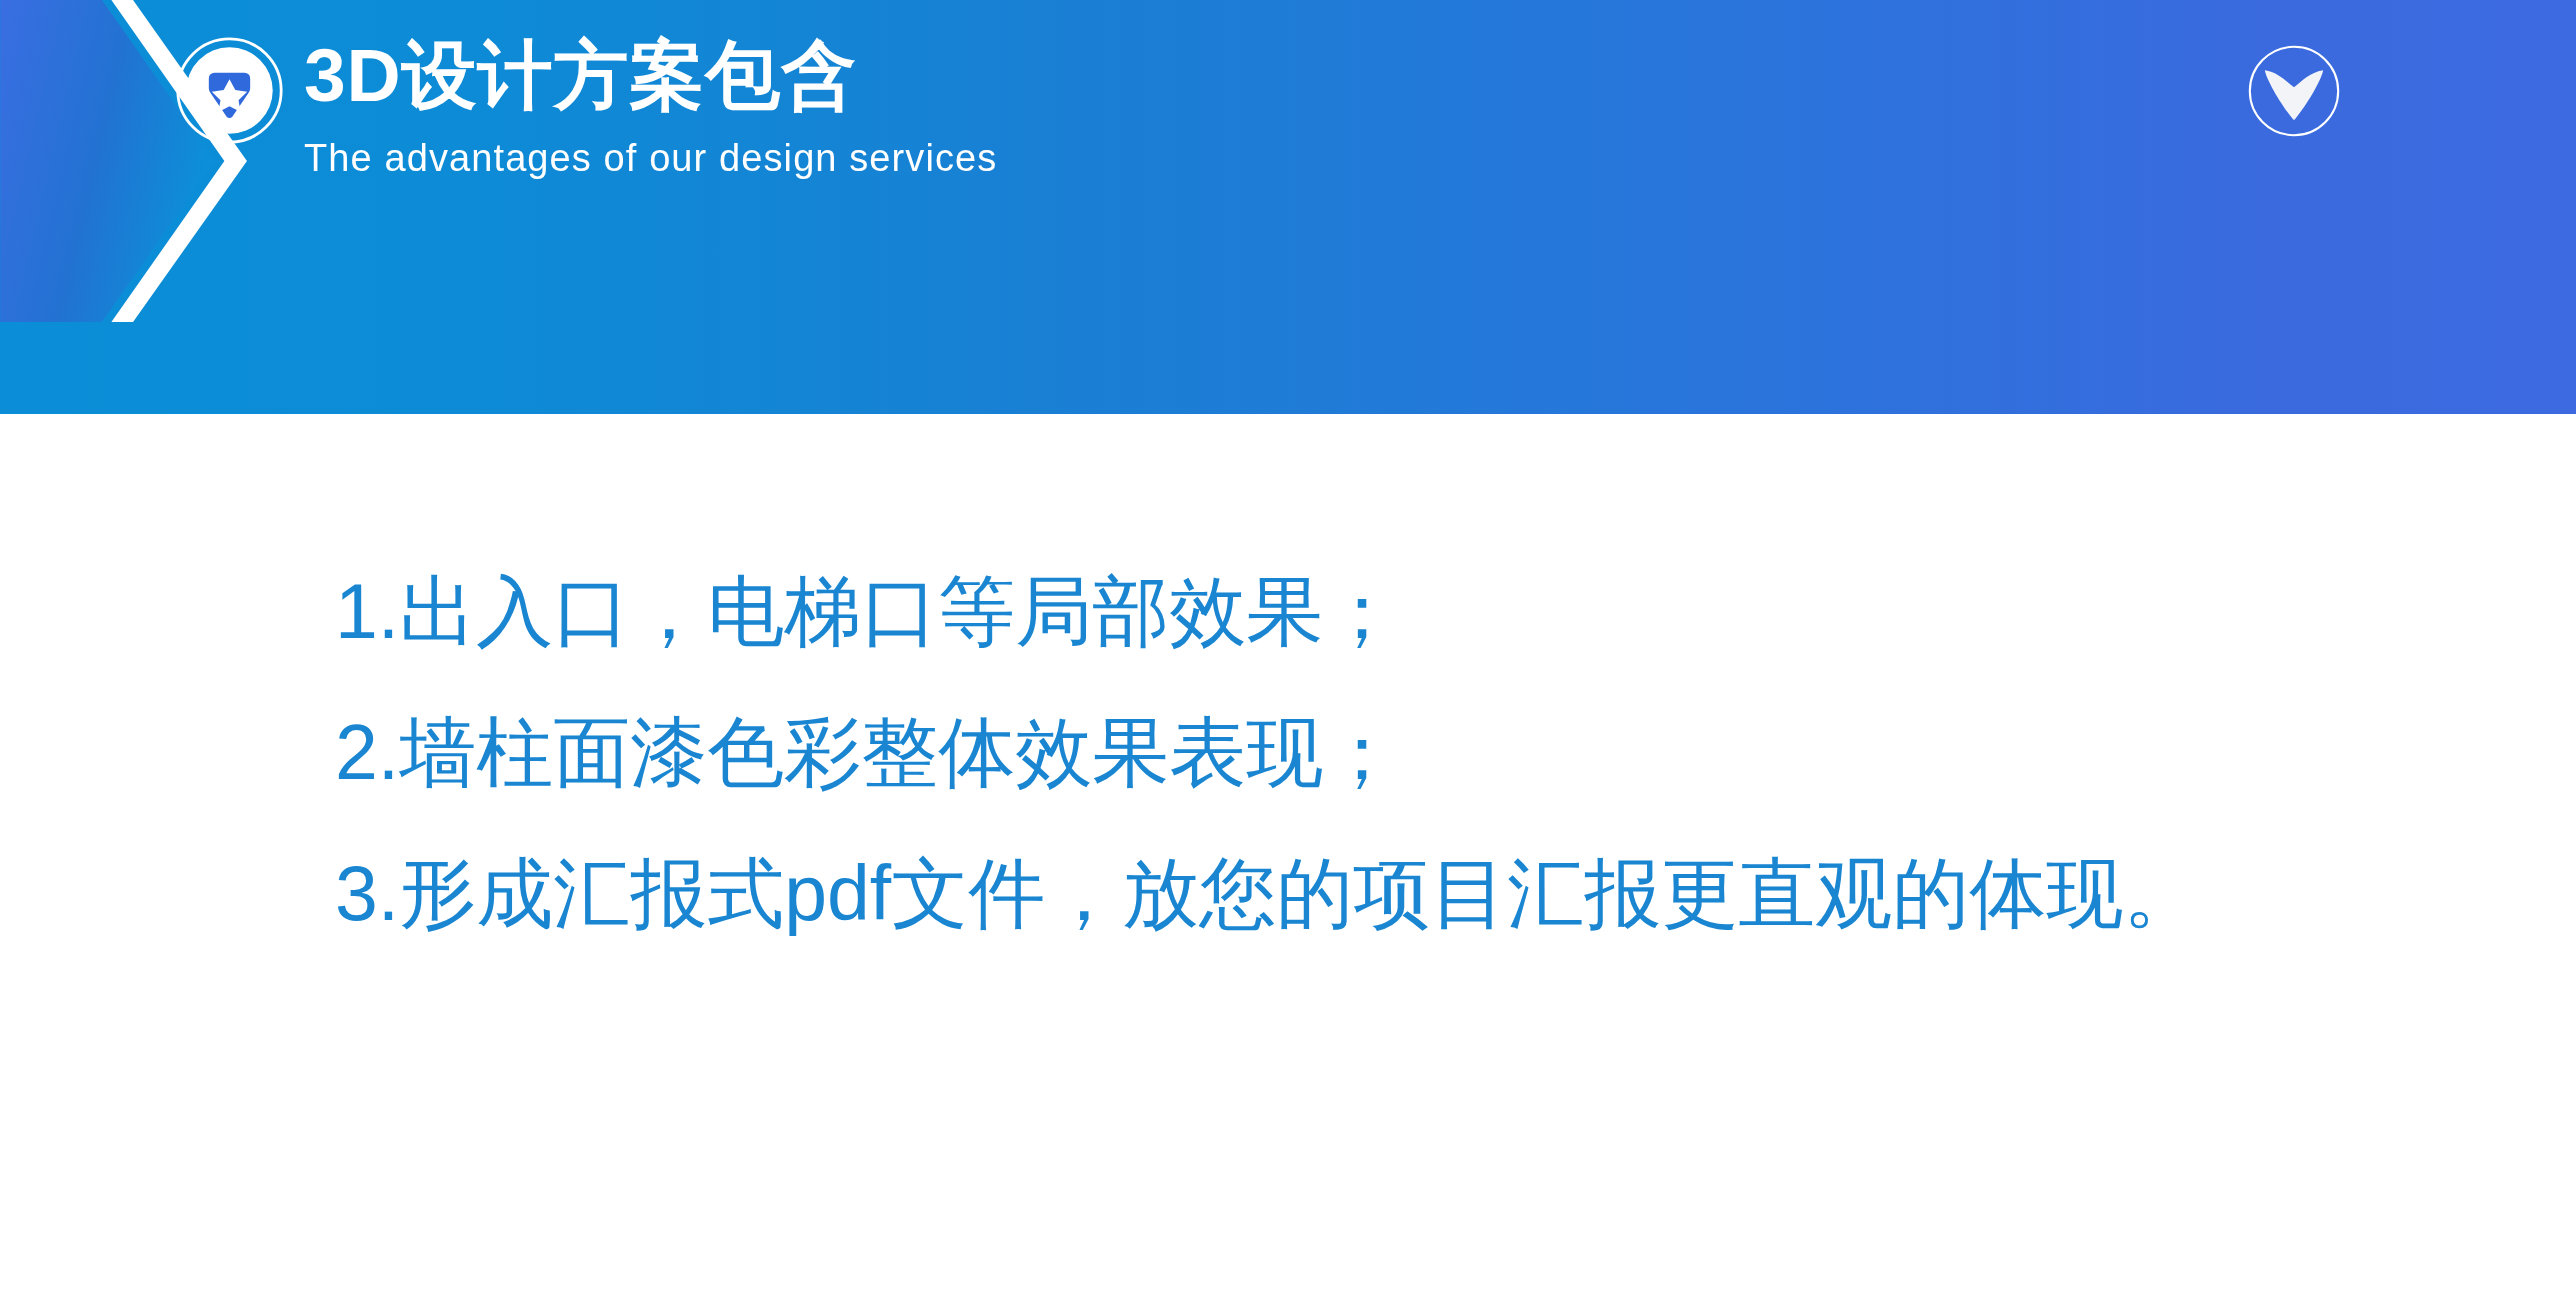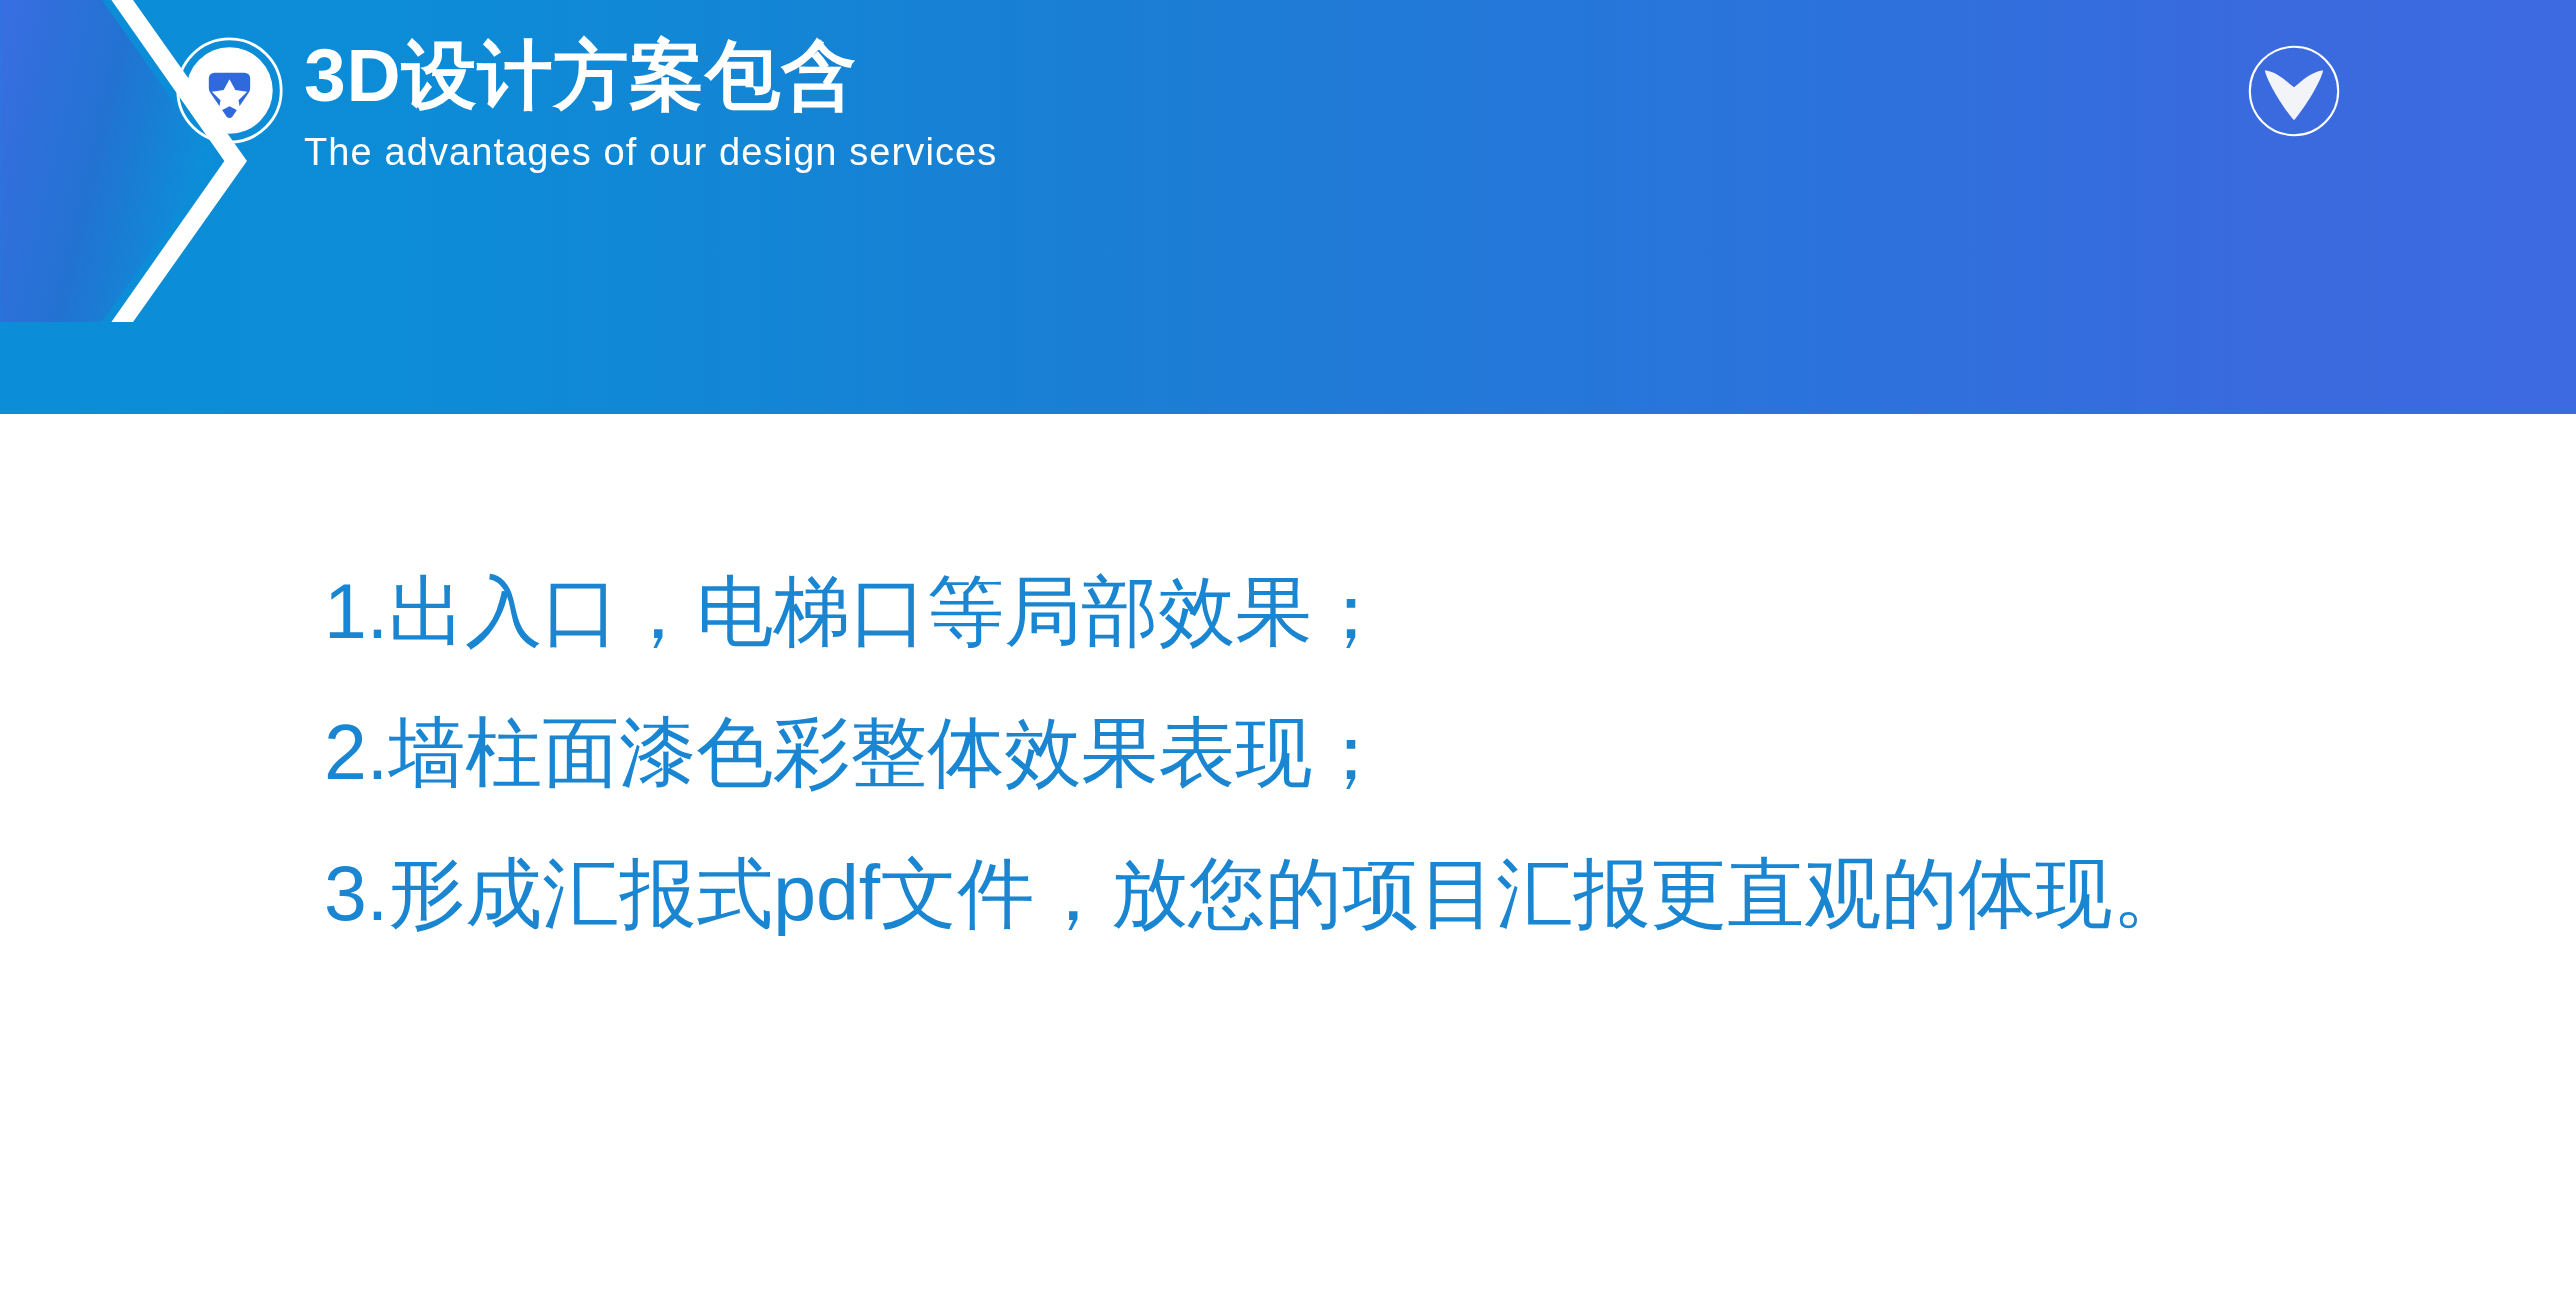--- a/index.html
+++ b/index.html
@@ -29,32 +29,32 @@
   .title-block{
     position:absolute;left:304px;top:32px;
   }
   .title-cn{
     font-size:75px;line-height:87px;font-weight:bold;color:#ffffff;
     letter-spacing:0.9px;white-space:nowrap;
     font-family:"Liberation Sans","DejaVu Sans",sans-serif;
   }
   .title-en{
     font-size:38px;line-height:49px;color:#ffffff;font-weight:300;
-    letter-spacing:1.1px;white-space:nowrap;margin-top:9px;
+    letter-spacing:1.1px;white-space:nowrap;margin-top:15px;
     font-family:"Liberation Sans","DejaVu Sans",sans-serif;
   }
 
   .arrow-badge{
     position:absolute;left:2247px;top:44px;width:94px;height:94px;
   }
   .arrow-badge svg{display:block;width:94px;height:94px;}
 
   
   .content{
-    position:absolute;left:5px;top:322px;width:2076px;height:976px;
+    position:absolute;left:16px;top:322px;width:2076px;height:976px;
   }
   .bullet-list{
     position:absolute;left:319px;top:219px;width:2122px;
   }
   .bullet-line{
     color:#1a86d2;
     font-size:77px;
     line-height:141px;
     white-space:nowrap;
     font-weight:400;

